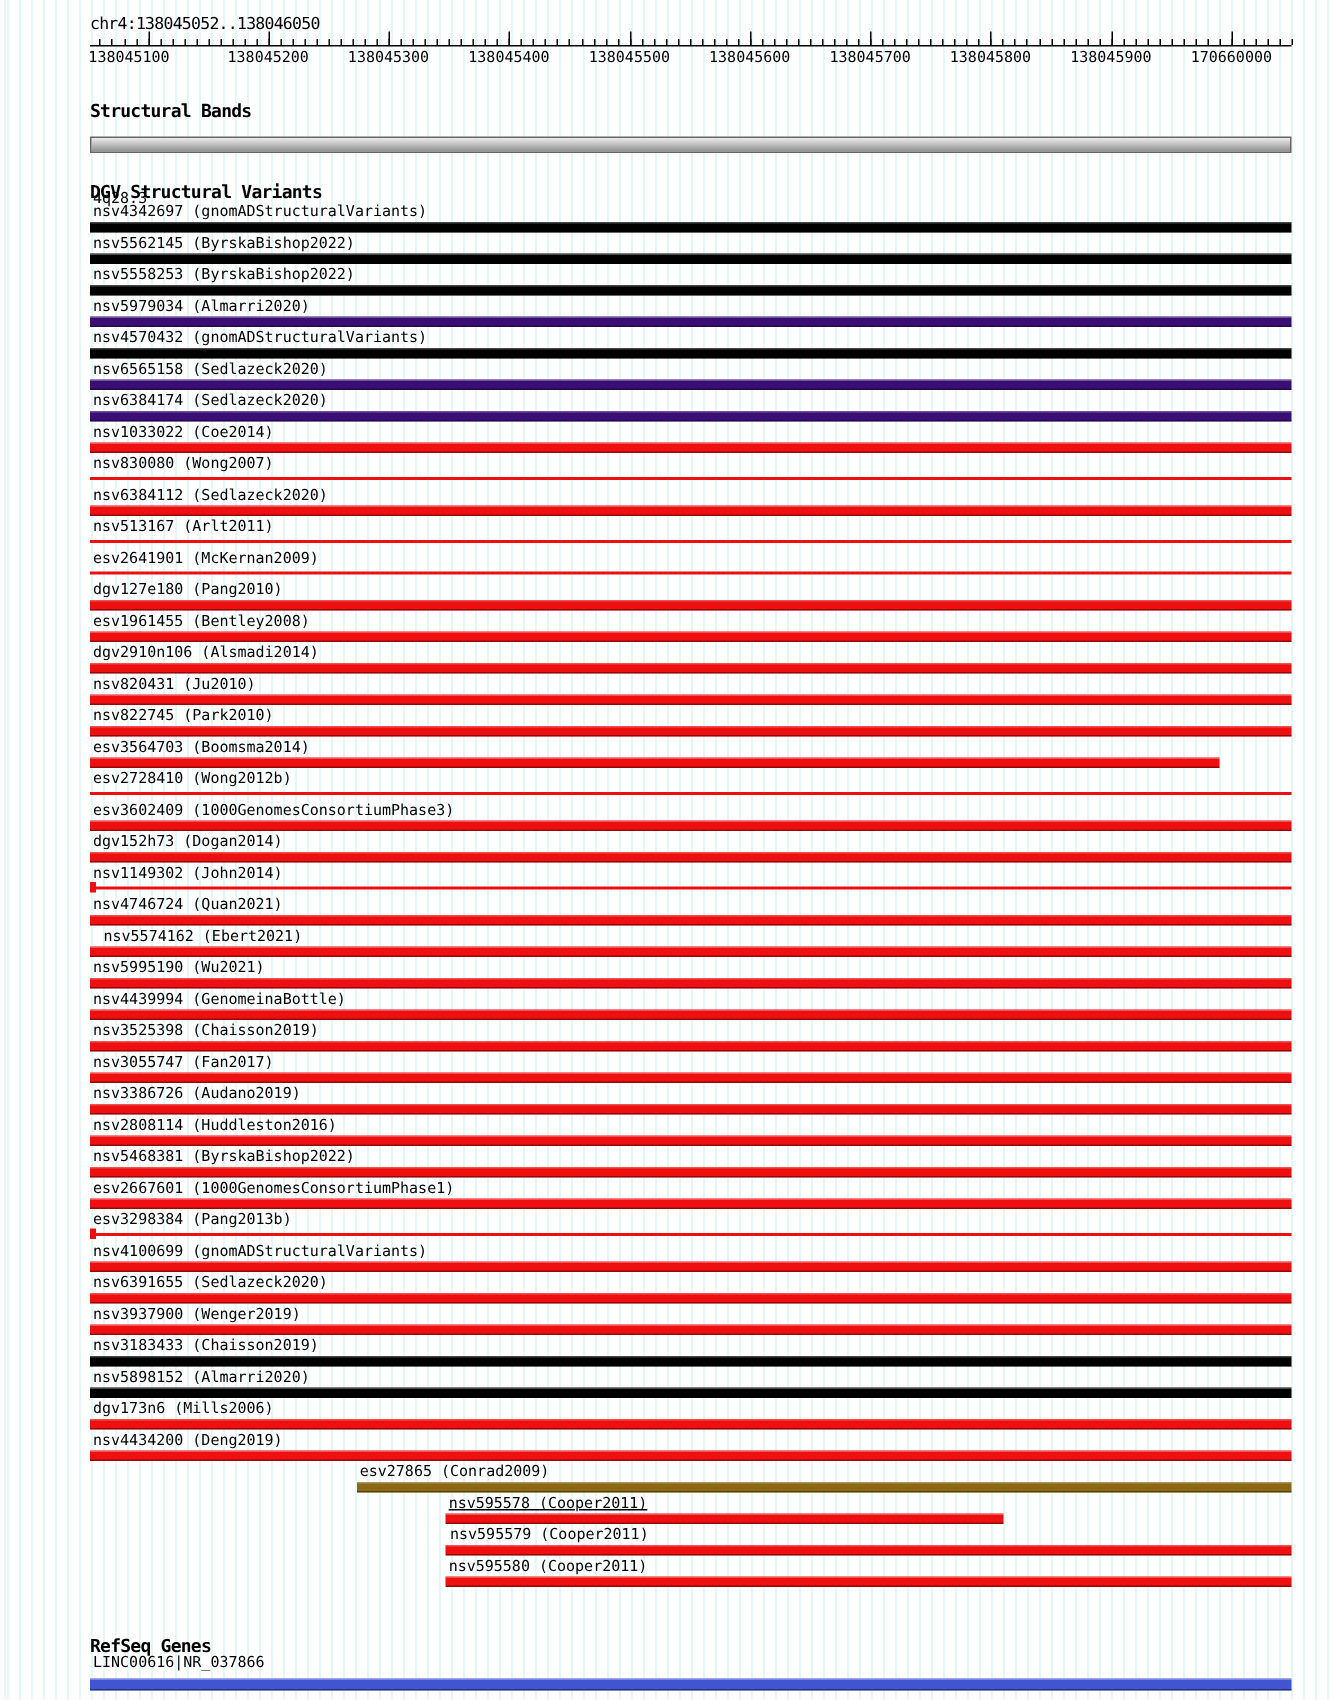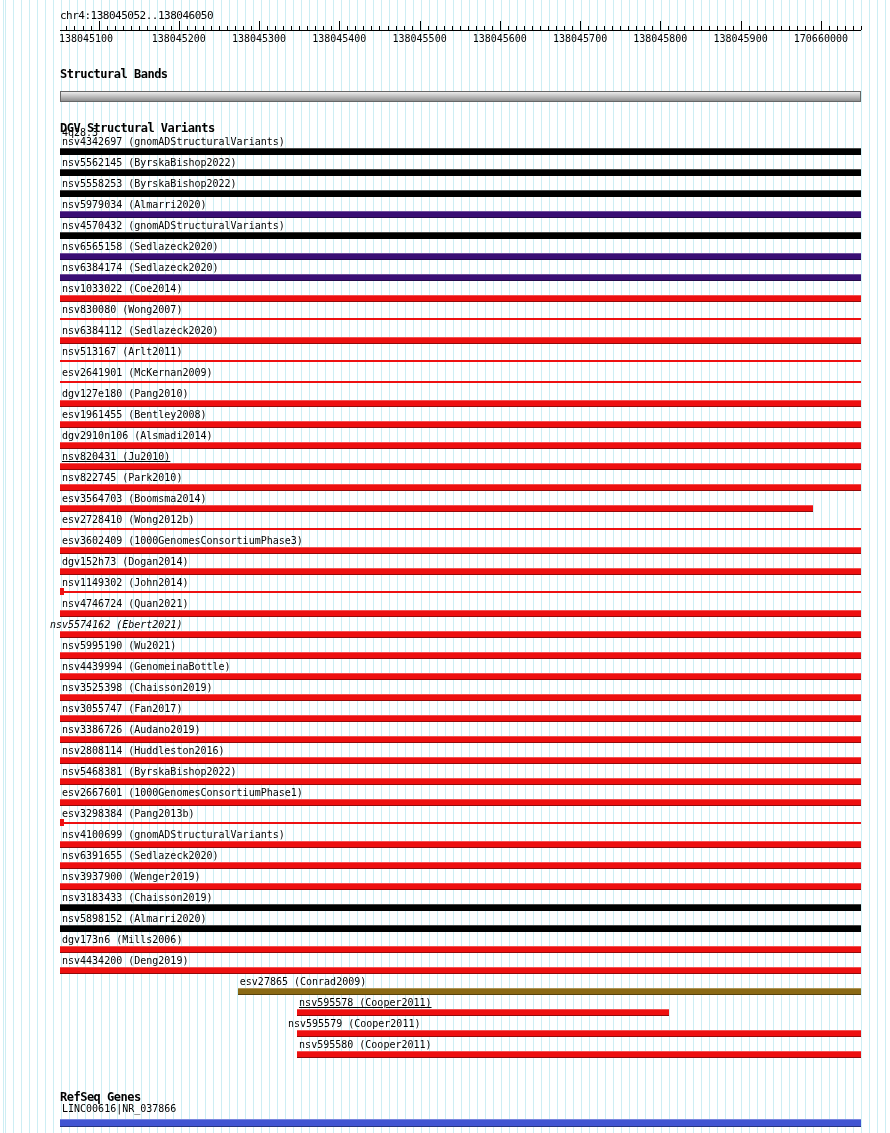--- a/index.html
+++ b/index.html
@@ -198,38 +198,38 @@
       <div class="variant-label" style="left: 62px; top: 346px;">nsv513167 (Arlt2011)</div>
       <div class="variant-bar thin" style="left: 60px; width: 801px; top: 360px; height: 2px; background: rgb(238, 16, 16);"></div>
       <div class="variant-label" style="left: 62px; top: 367px;">esv2641901 (McKernan2009)</div>
       <div class="variant-bar thin" style="left: 60px; width: 801px; top: 381px; height: 2px; background: rgb(238, 16, 16);"></div>
       <div class="variant-label" style="left: 62px; top: 388px;">dgv127e180 (Pang2010)</div>
       <div class="variant-bar" style="left: 60px; width: 801px; top: 400px; height: 7px; background: rgb(238, 16, 16);"></div>
       <div class="variant-label" style="left: 62px; top: 409px;">esv1961455 (Bentley2008)</div>
       <div class="variant-bar" style="left: 60px; width: 801px; top: 421px; height: 7px; background: rgb(238, 16, 16);"></div>
       <div class="variant-label" style="left: 62px; top: 430px;">dgv2910n106 (Alsmadi2014)</div>
       <div class="variant-bar" style="left: 60px; width: 801px; top: 442px; height: 7px; background: rgb(238, 16, 16);"></div>
-      <div class="variant-label" style="left: 62px; top: 451px; text-decoration: underline;">nsv820431 (Ju2010)</div>
+      <div class="variant-label" style="left: 62px; top: 451px;">nsv820431 (Ju2010)</div>
       <div class="variant-bar" style="left: 60px; width: 801px; top: 463px; height: 7px; background: rgb(238, 16, 16);"></div>
       <div class="variant-label" style="left: 62px; top: 472px;">nsv822745 (Park2010)</div>
       <div class="variant-bar" style="left: 60px; width: 801px; top: 484px; height: 7px; background: rgb(238, 16, 16);"></div>
       <div class="variant-label" style="left: 62px; top: 493px;">esv3564703 (Boomsma2014)</div>
       <div class="variant-bar" style="left: 60px; width: 752.9px; top: 505px; height: 7px; background: rgb(238, 16, 16);"></div>
       <div class="variant-label" style="left: 62px; top: 514px;">esv2728410 (Wong2012b)</div>
       <div class="variant-bar thin" style="left: 60px; width: 801px; top: 528px; height: 2px; background: rgb(238, 16, 16);"></div>
       <div class="variant-label" style="left: 62px; top: 535px;">esv3602409 (1000GenomesConsortiumPhase3)</div>
       <div class="variant-bar" style="left: 60px; width: 801px; top: 547px; height: 7px; background: rgb(238, 16, 16);"></div>
       <div class="variant-label" style="left: 62px; top: 556px;">dgv152h73 (Dogan2014)</div>
       <div class="variant-bar" style="left: 60px; width: 801px; top: 568px; height: 7px; background: rgb(238, 16, 16);"></div>
       <div class="variant-label" style="left: 62px; top: 577px;">nsv1149302 (John2014)</div>
       <div class="variant-bar thin" style="left: 60px; width: 801px; top: 591px; height: 2px; background: rgb(238, 16, 16);"></div>
       <div class="left-tick" style="left: 60px; top: 588px; background: rgb(238, 16, 16);"></div>
       <div class="variant-label" style="left: 62px; top: 598px;">nsv4746724 (Quan2021)</div>
       <div class="variant-bar" style="left: 60px; width: 801px; top: 610px; height: 7px; background: rgb(238, 16, 16);"></div>
-      <div class="variant-label" style="left: 50px; top: 619px; font-style: italic;">nsv5574162 (Ebert2021)</div>
+      <div class="variant-label" style="left: 69px; top: 619px;">nsv5574162 (Ebert2021)</div>
       <div class="variant-bar" style="left: 60px; width: 801px; top: 631px; height: 7px; background: rgb(238, 16, 16);"></div>
       <div class="variant-label" style="left: 62px; top: 640px;">nsv5995190 (Wu2021)</div>
       <div class="variant-bar" style="left: 60px; width: 801px; top: 652px; height: 7px; background: rgb(238, 16, 16);"></div>
       <div class="variant-label" style="left: 62px; top: 661px;">nsv4439994 (GenomeinaBottle)</div>
       <div class="variant-bar" style="left: 60px; width: 801px; top: 673px; height: 7px; background: rgb(238, 16, 16);"></div>
       <div class="variant-label" style="left: 62px; top: 682px;">nsv3525398 (Chaisson2019)</div>
       <div class="variant-bar" style="left: 60px; width: 801px; top: 694px; height: 7px; background: rgb(238, 16, 16);"></div>
       <div class="variant-label" style="left: 62px; top: 703px;">nsv3055747 (Fan2017)</div>
       <div class="variant-bar" style="left: 60px; width: 801px; top: 715px; height: 7px; background: rgb(238, 16, 16);"></div>
       <div class="variant-label" style="left: 62px; top: 724px;">nsv3386726 (Audano2019)</div>
@@ -254,21 +254,21 @@
       <div class="variant-label" style="left: 62px; top: 913px;">nsv5898152 (Almarri2020)</div>
       <div class="variant-bar" style="left: 60px; width: 801px; top: 925px; height: 7px; background: rgb(0, 0, 0);"></div>
       <div class="variant-label" style="left: 62px; top: 934px;">dgv173n6 (Mills2006)</div>
       <div class="variant-bar" style="left: 60px; width: 801px; top: 946px; height: 7px; background: rgb(238, 16, 16);"></div>
       <div class="variant-label" style="left: 62px; top: 955px;">nsv4434200 (Deng2019)</div>
       <div class="variant-bar" style="left: 60px; width: 801px; top: 967px; height: 7px; background: rgb(238, 16, 16);"></div>
       <div class="variant-label" style="left: 239.822px; top: 976px;">esv27865 (Conrad2009)</div>
       <div class="variant-bar" style="left: 237.8px; width: 623.2px; top: 988px; height: 7px; background: rgb(139, 105, 20);"></div>
       <div class="variant-label" style="left: 299.096px; top: 997px; text-decoration: underline;">nsv595578 (Cooper2011)</div>
       <div class="variant-bar" style="left: 297.1px; width: 371.7px; top: 1009px; height: 7px; background: rgb(238, 16, 16);"></div>
-      <div class="variant-label" style="left: 288px; top: 1018px;">nsv595579 (Cooper2011)</div>
+      <div class="variant-label" style="left: 300px; top: 1018px;">nsv595579 (Cooper2011)</div>
       <div class="variant-bar" style="left: 297.1px; width: 563.9px; top: 1030px; height: 7px; background: rgb(238, 16, 16);"></div>
       <div class="variant-label" style="left: 299.096px; top: 1039px;">nsv595580 (Cooper2011)</div>
       <div class="variant-bar" style="left: 297.1px; width: 563.9px; top: 1051px; height: 7px; background: rgb(238, 16, 16);"></div>
     </div>
 
   <div class="abs section-header" style="left:60px;top:1090px;">RefSeq Genes</div>
   <div class="abs small-label" style="left:62px;top:1103px;">LINC00616|NR_037866</div>
   <div class="gene-bar" id="gene-bar" style="top: 1119px; background: rgb(65, 85, 210);"></div>
 
 </div>

